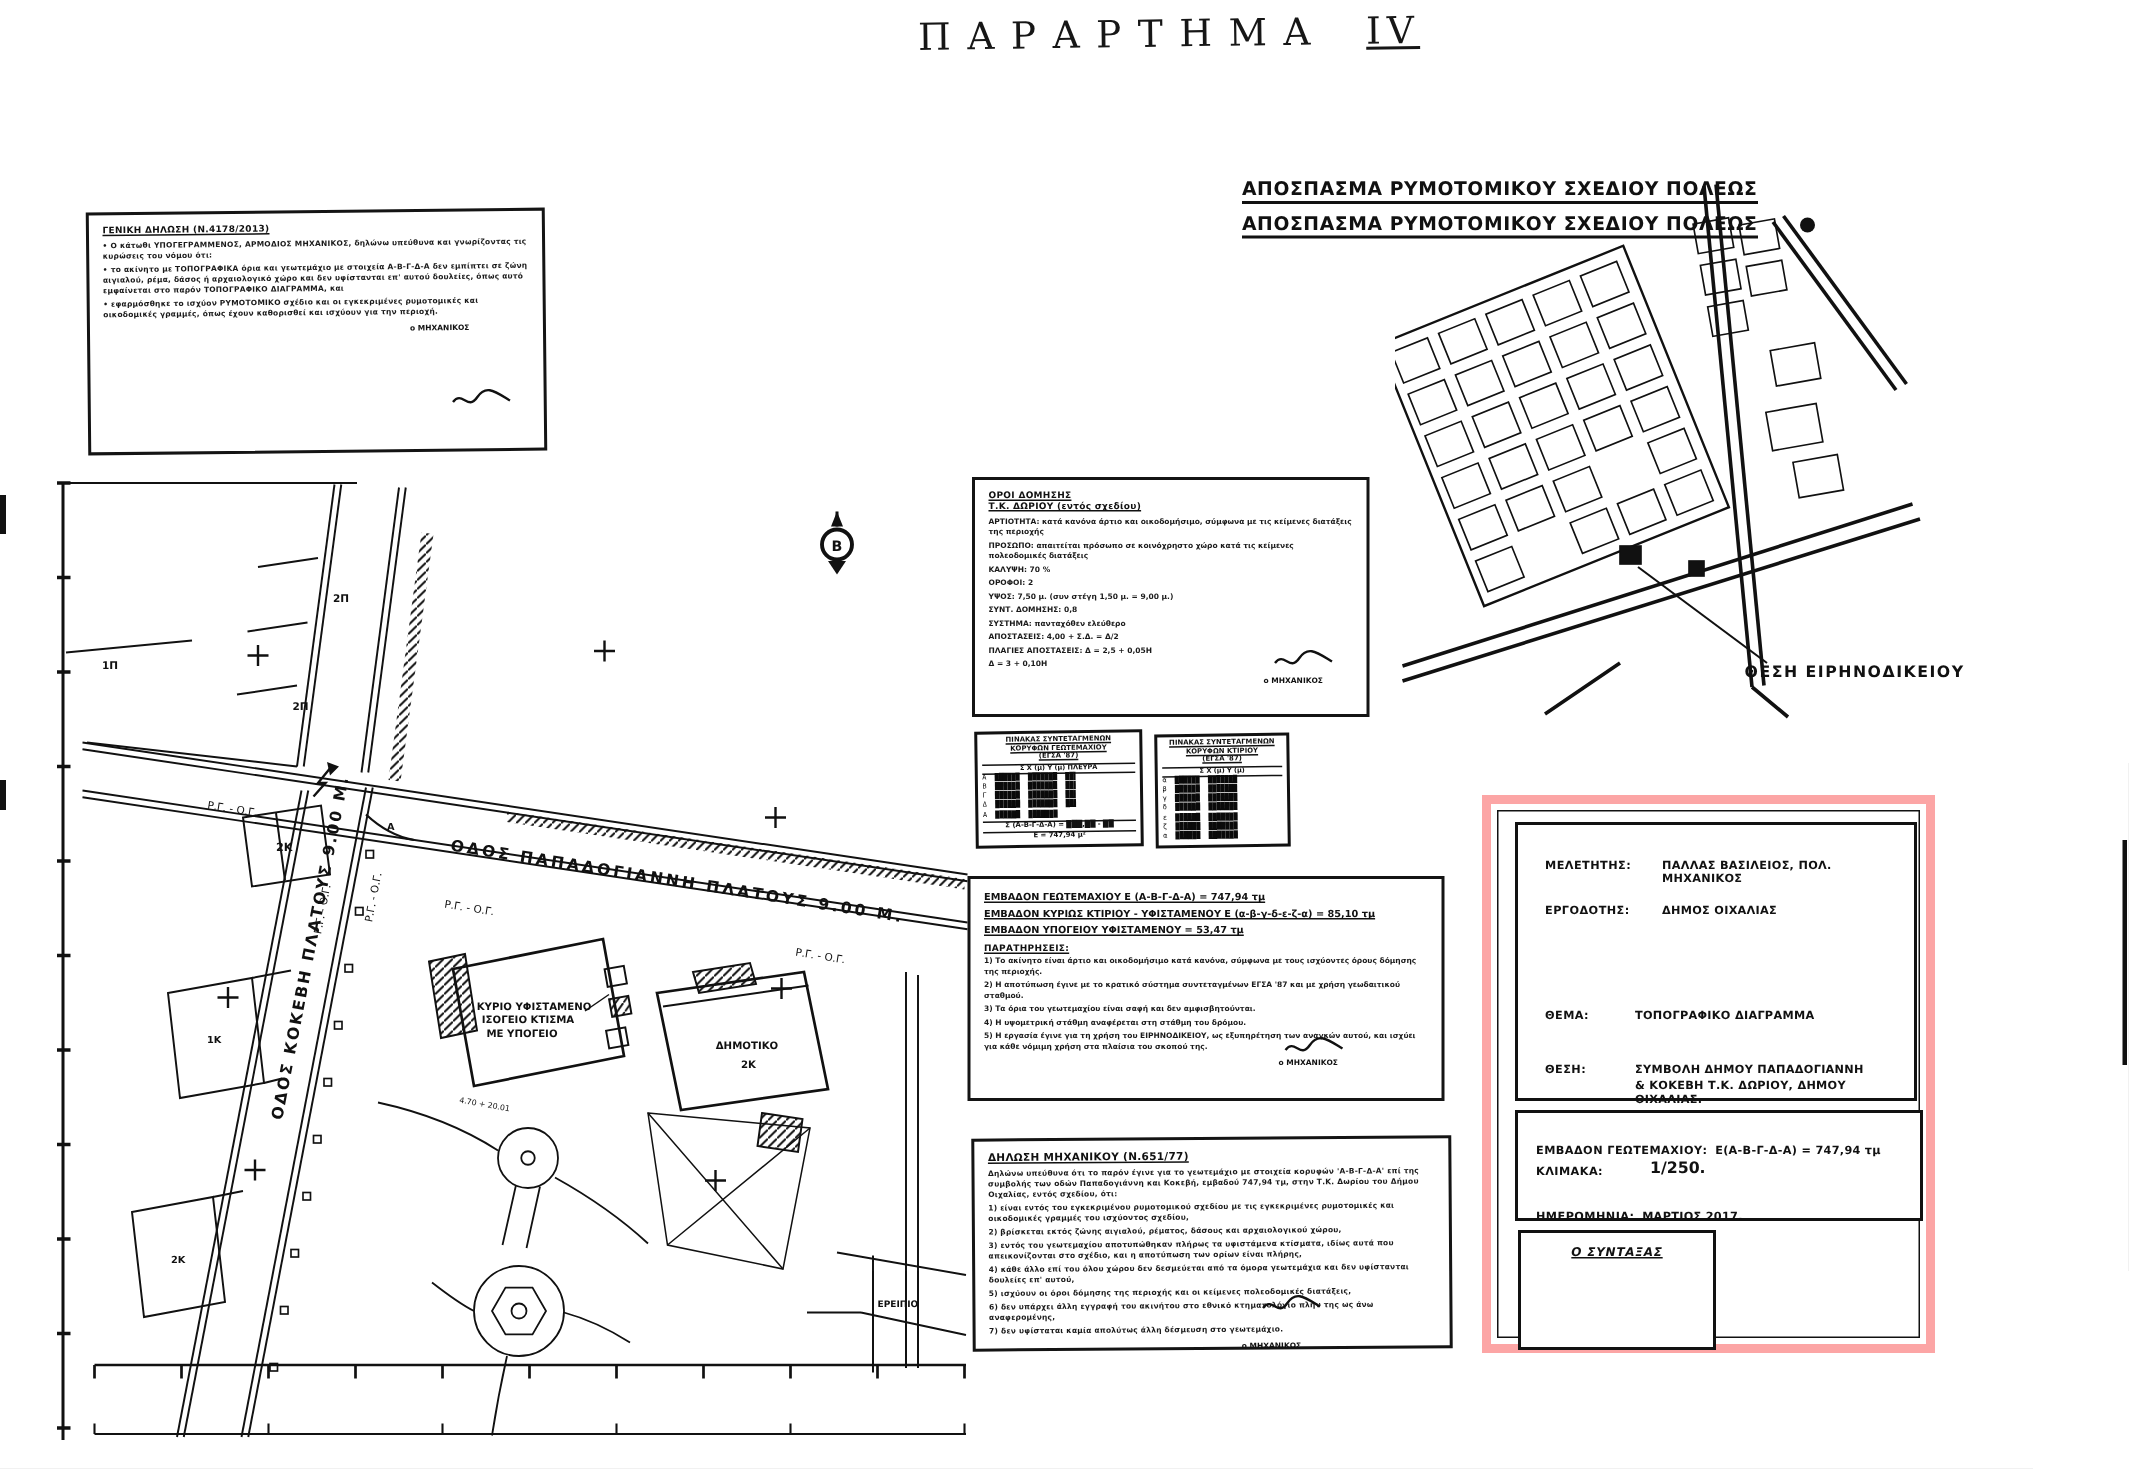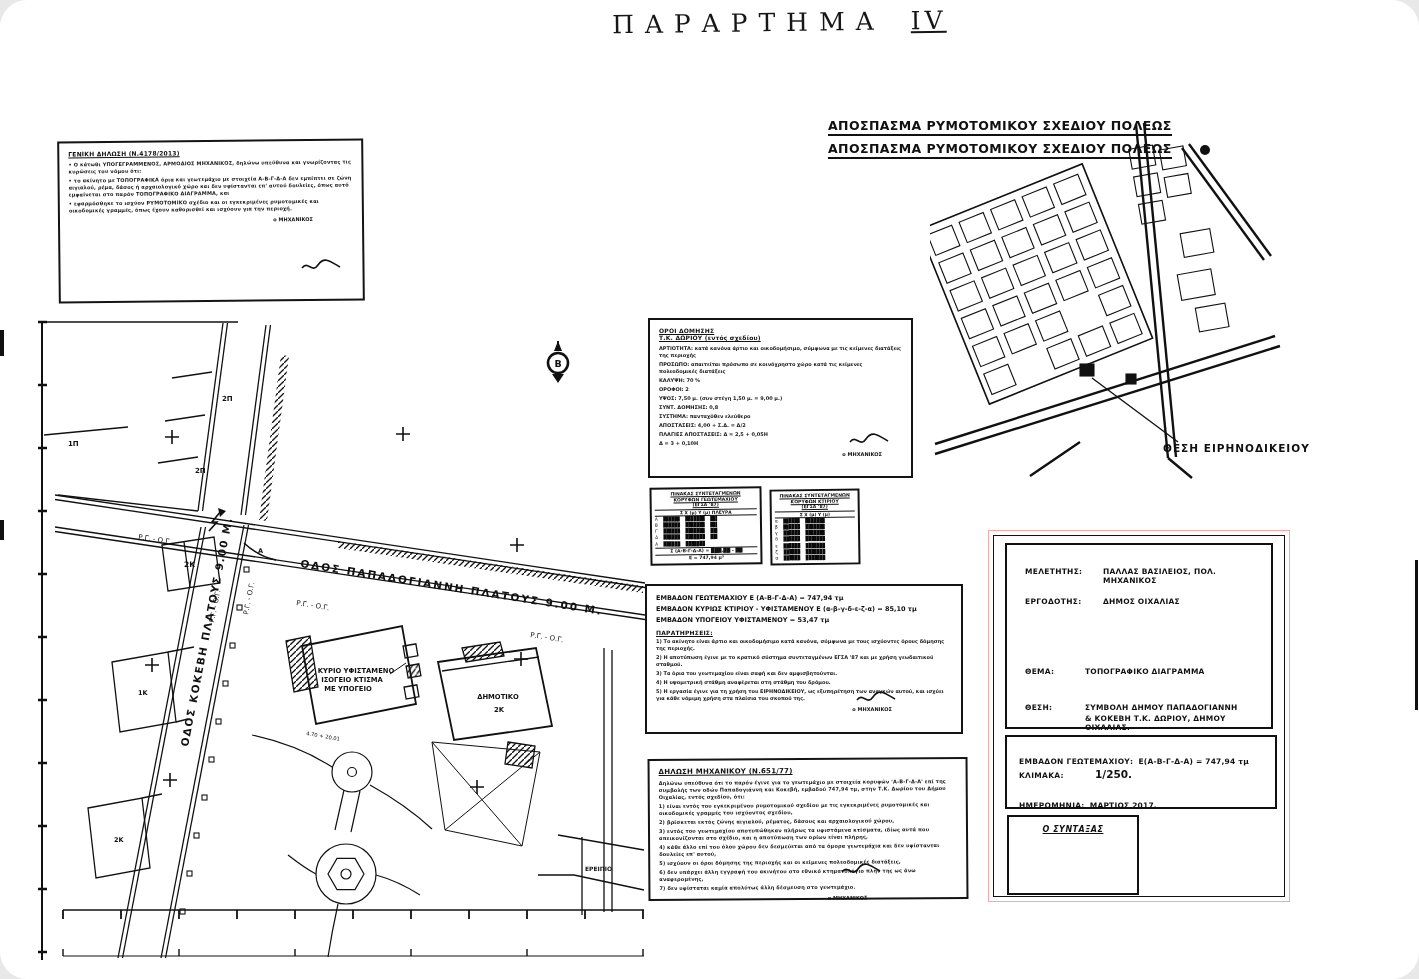--- a/index.html
+++ b/index.html
@@ -1,43 +1,43 @@
 <!DOCTYPE html>
 <html><head>
 <meta charset="utf-8">
 <style>
   html,body{margin:0;padding:0;background:#e8e8e8;}
   #sheet{position:relative;width:1419px;height:979px;background:#ffffff;overflow:hidden;
-         font-family:"DejaVu Sans",sans-serif;color:#111;border-radius:27px;}
+         font-family:"DejaVu Sans",sans-serif;color:#111;}
   .abs{position:absolute;}
   
   .hand{font-family:"DejaVu Serif",serif;font-size:25px;letter-spacing:11px;
         transform:rotate(-0.8deg);color:#161616;font-weight:500;}
   .hand .roman{text-decoration:underline;margin-left:26px;letter-spacing:4px;}
   
   .exh{font-size:12.5px;font-weight:bold;letter-spacing:0.4px;border-bottom:2px solid #111;
        padding-bottom:1px;white-space:nowrap;}
   .callout{font-size:10.5px;font-weight:bold;letter-spacing:1px;}
   
   .box{border:2px solid #141414;background:#fff;box-sizing:border-box;}
   .bx-pad{padding:7px 9px;}
   .bx-head{font-size:6px;font-weight:bold;text-decoration:underline;margin-bottom:4px;letter-spacing:.2px;}
   .bx-head7{font-size:7px;}
   .note-line{font-size:5px;font-weight:bold;line-height:7px;margin-bottom:2px;color:#1a1a1a;}
   .dense .note-line{letter-spacing:.15px;}
   .sig{font-size:5px;font-weight:bold;text-align:right;margin-top:4px;}
-  .u-line{font-size:6.5px;font-weight:bold;line-height:11px;white-space:nowrap;}
+  .u-line{font-size:6.5px;font-weight:bold;text-decoration:underline;line-height:11px;white-space:nowrap;}
   
   .ctable{border:2px solid #111;box-sizing:border-box;background:#fff;padding:2px 3px;}
   .t-title{font-size:4.6px;font-weight:bold;text-align:center;line-height:5.6px;text-decoration:underline;}
   .t-head{font-size:4.4px;font-weight:bold;text-align:center;border-top:1px solid #111;border-bottom:1px solid #111;margin-top:1px;}
   .t-row{font-family:"DejaVu Sans Mono",monospace;font-size:4.6px;line-height:6.2px;white-space:pre;color:#0a0a0a;}
   .t-foot{font-size:4.6px;font-weight:bold;text-align:center;border-top:1px solid #111;line-height:6px;}
   
-  .tb-outer{border:1px solid #fca5a5;box-sizing:border-box;}
+  .tb-outer{border:6px solid #fca5a5;box-sizing:border-box;}
   .tb-outer:before{content:"";position:absolute;left:4px;top:4px;right:4px;bottom:4px;border:1.5px solid #111;}
   .tb-box{border:2px solid #111;background:#fff;box-sizing:border-box;}
   .tb-label{font-size:7.5px;font-weight:bold;letter-spacing:.3px;}
   .tb-value{font-size:7.5px;font-weight:bold;letter-spacing:.2px;}
   .tb-big{font-size:10.5px;font-weight:bold;}
   .sign-title{font-size:8px;font-weight:bold;text-decoration:underline;text-align:center;margin-top:8px;letter-spacing:.5px;font-style:italic;}
   svg text{fill:#111;}
   .edge-mark{background:#111;}
 </style>
 </head>

